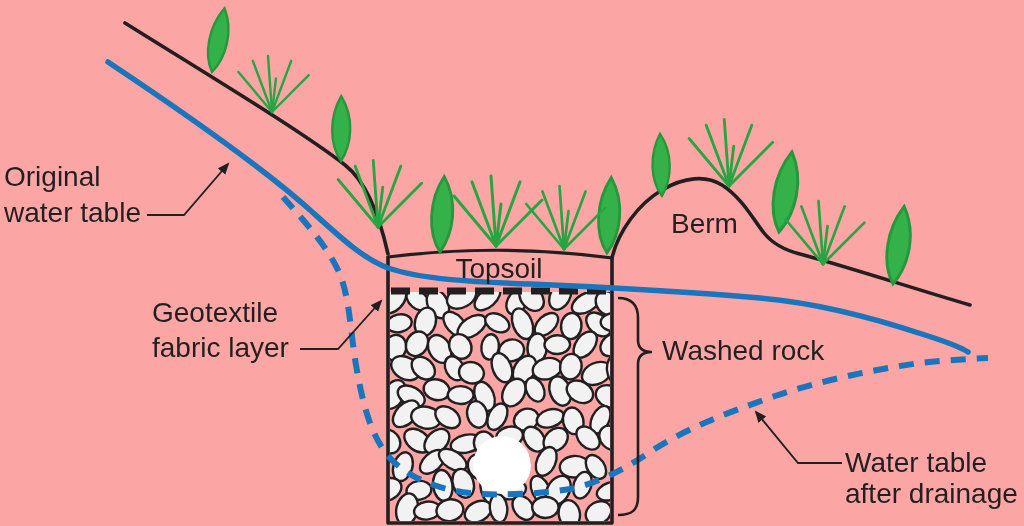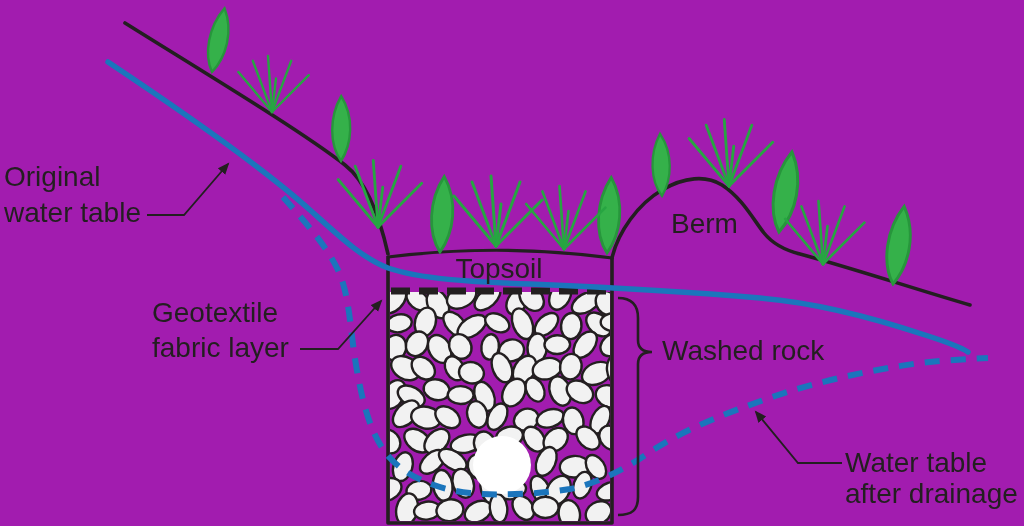--- a/index.html
+++ b/index.html
@@ -1,17 +1,17 @@
 <!DOCTYPE html>
 <html><head>
 <meta charset="utf-8">
 <style>
   html,body{margin:0;padding:0;background:#ffffff;}
   .stage{
-    position:relative;width:1024px;height:526px;background:#a21caf;
+    position:relative;width:1024px;height:526px;background:#fca5a5;
     font-family:"Liberation Sans", sans-serif;overflow:hidden;text-decoration:underline;
   }
   svg text{
     font-family:"Liberation Sans", sans-serif;
     font-size:28px;fill:#231f20;
   }
 </style>
 </head>
 <body>
 

